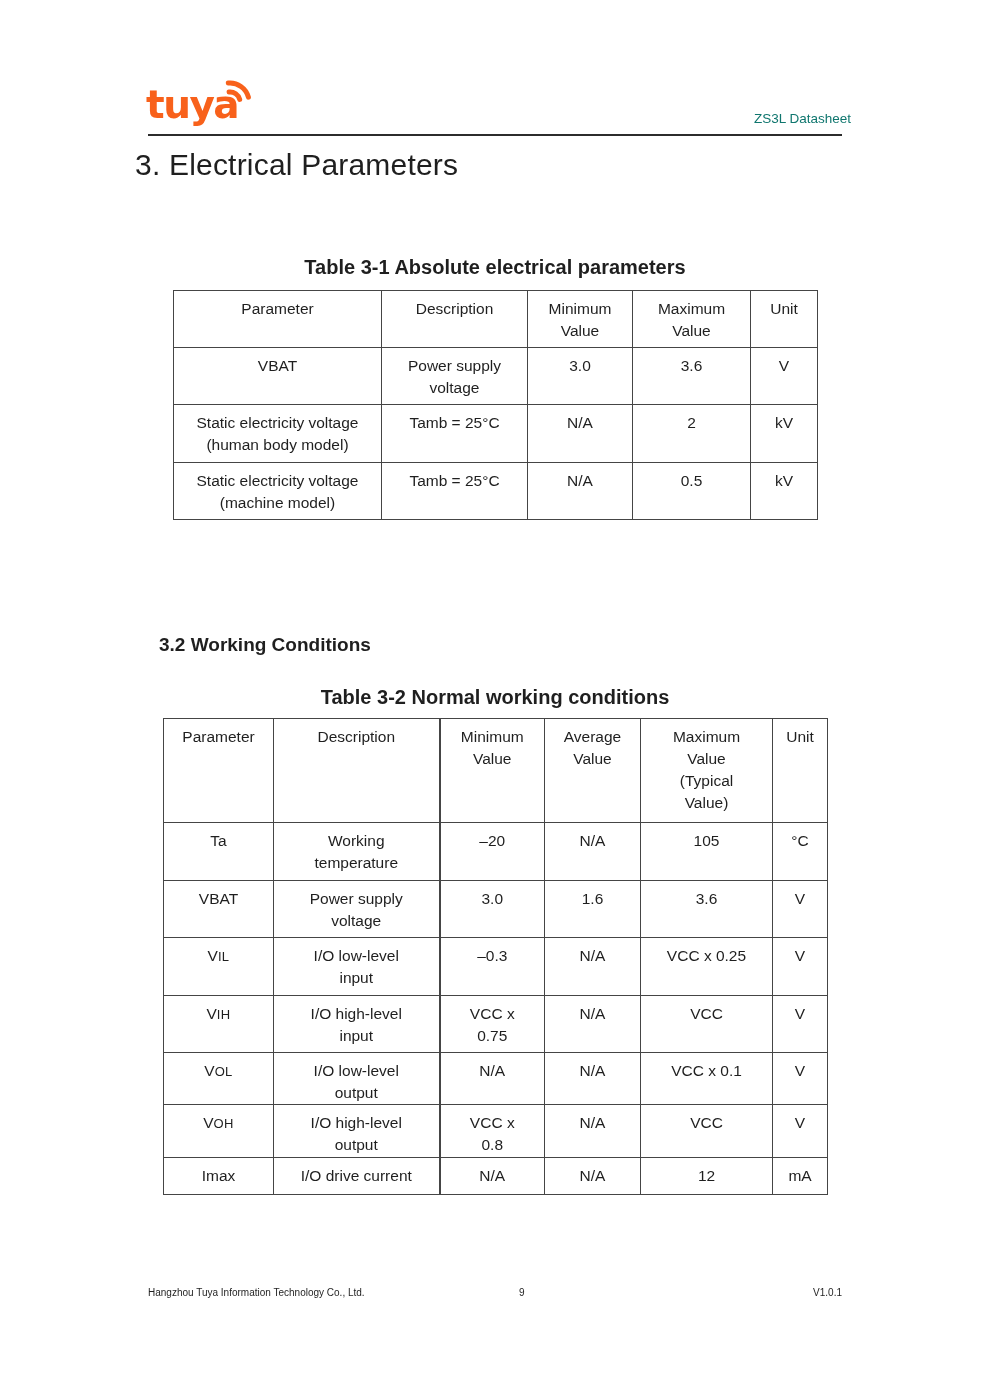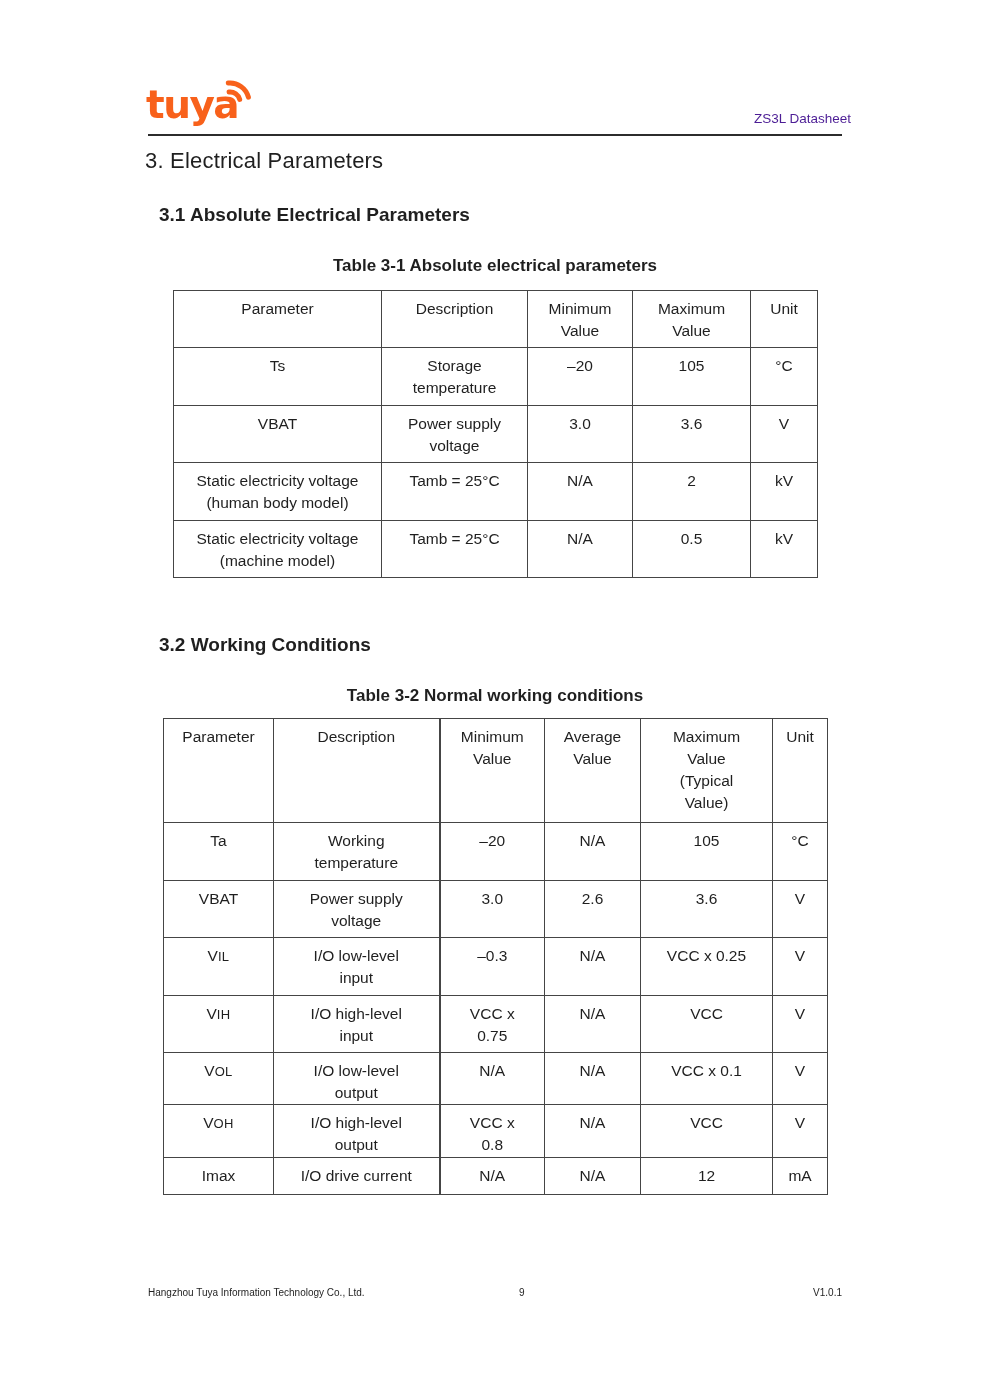--- a/index.html
+++ b/index.html
@@ -2,27 +2,27 @@
 <html><head>
 <meta charset="utf-8">
 <title>ZS3L Datasheet</title>
 <style>
   html,body { margin:0; padding:0; background:#ffffff; }
   .page {
     position:relative; width:990px; height:1400px; background:#ffffff;
     font-family:"Liberation Sans", sans-serif; color:#1f1f1f; overflow:hidden;padding-left:9px;
   }
   .logo { position:absolute; left:146px; top:74px; }
-  .doc-title { position:absolute; top:111px; right:148px; font-size:13.5px; color:#4c1d95; }
+  .doc-title { position:absolute; top:111px; right:148px; font-size:13.5px; color:#0f766e; }
   .header-rule { position:absolute; left:148px; top:134px; width:694px; height:2px; background:#2c2c2c; }
-  .h-main { position:absolute; left:145px; top:148px; font-size:22px; font-weight:400; letter-spacing:0.2px; }
+  .h-main { position:absolute; left:135px; top:148px; font-size:30px; font-weight:400; letter-spacing:0.2px; }
   .h-section { position:absolute; left:159px; font-size:19px; font-weight:700; }
   .h-s31 { top:204px; }
   .h-s32 { top:634px; }
-  .table-caption { position:absolute; left:148px; width:694px; text-align:center; font-size:17px; font-weight:700; }
+  .table-caption { position:absolute; left:148px; width:694px; text-align:center; font-size:20px; font-weight:700; }
   .cap1 { top:256px; }
   .cap2 { top:686px; }
   table { border-collapse:collapse; table-layout:fixed; position:absolute; }
   .t1 { left:173px; top:290px; width:644px; }
   .t2 { left:163px; top:718px; width:664px; }
   th, td {
     border:1px solid #454545; vertical-align:top; text-align:center;
     padding:7px 4px 0 4px; font-size:15.5px; line-height:22px;
     white-space:pre-line; overflow:hidden; box-sizing:border-box;
   }
@@ -44,48 +44,39 @@
     <svg width="120" height="60" viewBox="0 0 120 60" aria-hidden="true">
       <text x="0" y="44" font-family="DejaVu Sans, sans-serif" font-weight="bold" font-size="39" fill="#F8611B" letter-spacing="-1.5">tuya</text>
       <path d="M93.7 25.4 A10 10 0 0 0 83.1 18" fill="none" stroke="#F8611B" stroke-width="5" stroke-linecap="round"></path>
       <path d="M102.4 23.1 A19 19 0 0 0 82.3 9.1" fill="none" stroke="#F8611B" stroke-width="5" stroke-linecap="round"></path>
     </svg>
   </div>
   <div class="doc-title">ZS3L Datasheet</div>
   <div class="header-rule"></div>
 
   <div class="h-main">3. Electrical Parameters</div>
-  <div class="h-section h-s31">3.1 Absolute Electrical Parameters</div>
   <div class="table-caption cap1">Table 3-1 Absolute electrical parameters</div>
 
   <table class="t1">
     <colgroup>
       <col style="width:208px">
         <col style="width:146px">
         <col style="width:105px">
         <col style="width:118px">
         <col style="width:67px">
     </colgroup>
     <tbody>
         <tr style="height:57px">
       <th>Parameter</th>
       <th>Description</th>
       <th>Minimum
 Value</th>
       <th>Maximum
 Value</th>
       <th>Unit</th>
-    </tr>
-    <tr style="height:58px">
-      <td>Ts</td>
-      <td>Storage
-temperature</td>
-      <td>–20</td>
-      <td>105</td>
-      <td>°C</td>
     </tr>
     <tr style="height:57px">
       <td>VBAT</td>
       <td>Power supply
 voltage</td>
       <td>3.0</td>
       <td>3.6</td>
       <td>V</td>
     </tr>
     <tr style="height:58px">
@@ -140,21 +131,21 @@
       <td>–20</td>
       <td>N/A</td>
       <td>105</td>
       <td>°C</td>
     </tr>
     <tr style="height:57px">
       <td><span>VBAT</span><span class="sub"></span></td>
       <td>Power supply
 voltage</td>
       <td>3.0</td>
-      <td>2.6</td>
+      <td>1.6</td>
       <td>3.6</td>
       <td>V</td>
     </tr>
     <tr style="height:58px">
       <td><span>V</span><span class="sub">IL</span></td>
       <td>I/O low-level
 input</td>
       <td>–0.3</td>
       <td>N/A</td>
       <td>VCC x 0.25</td>

